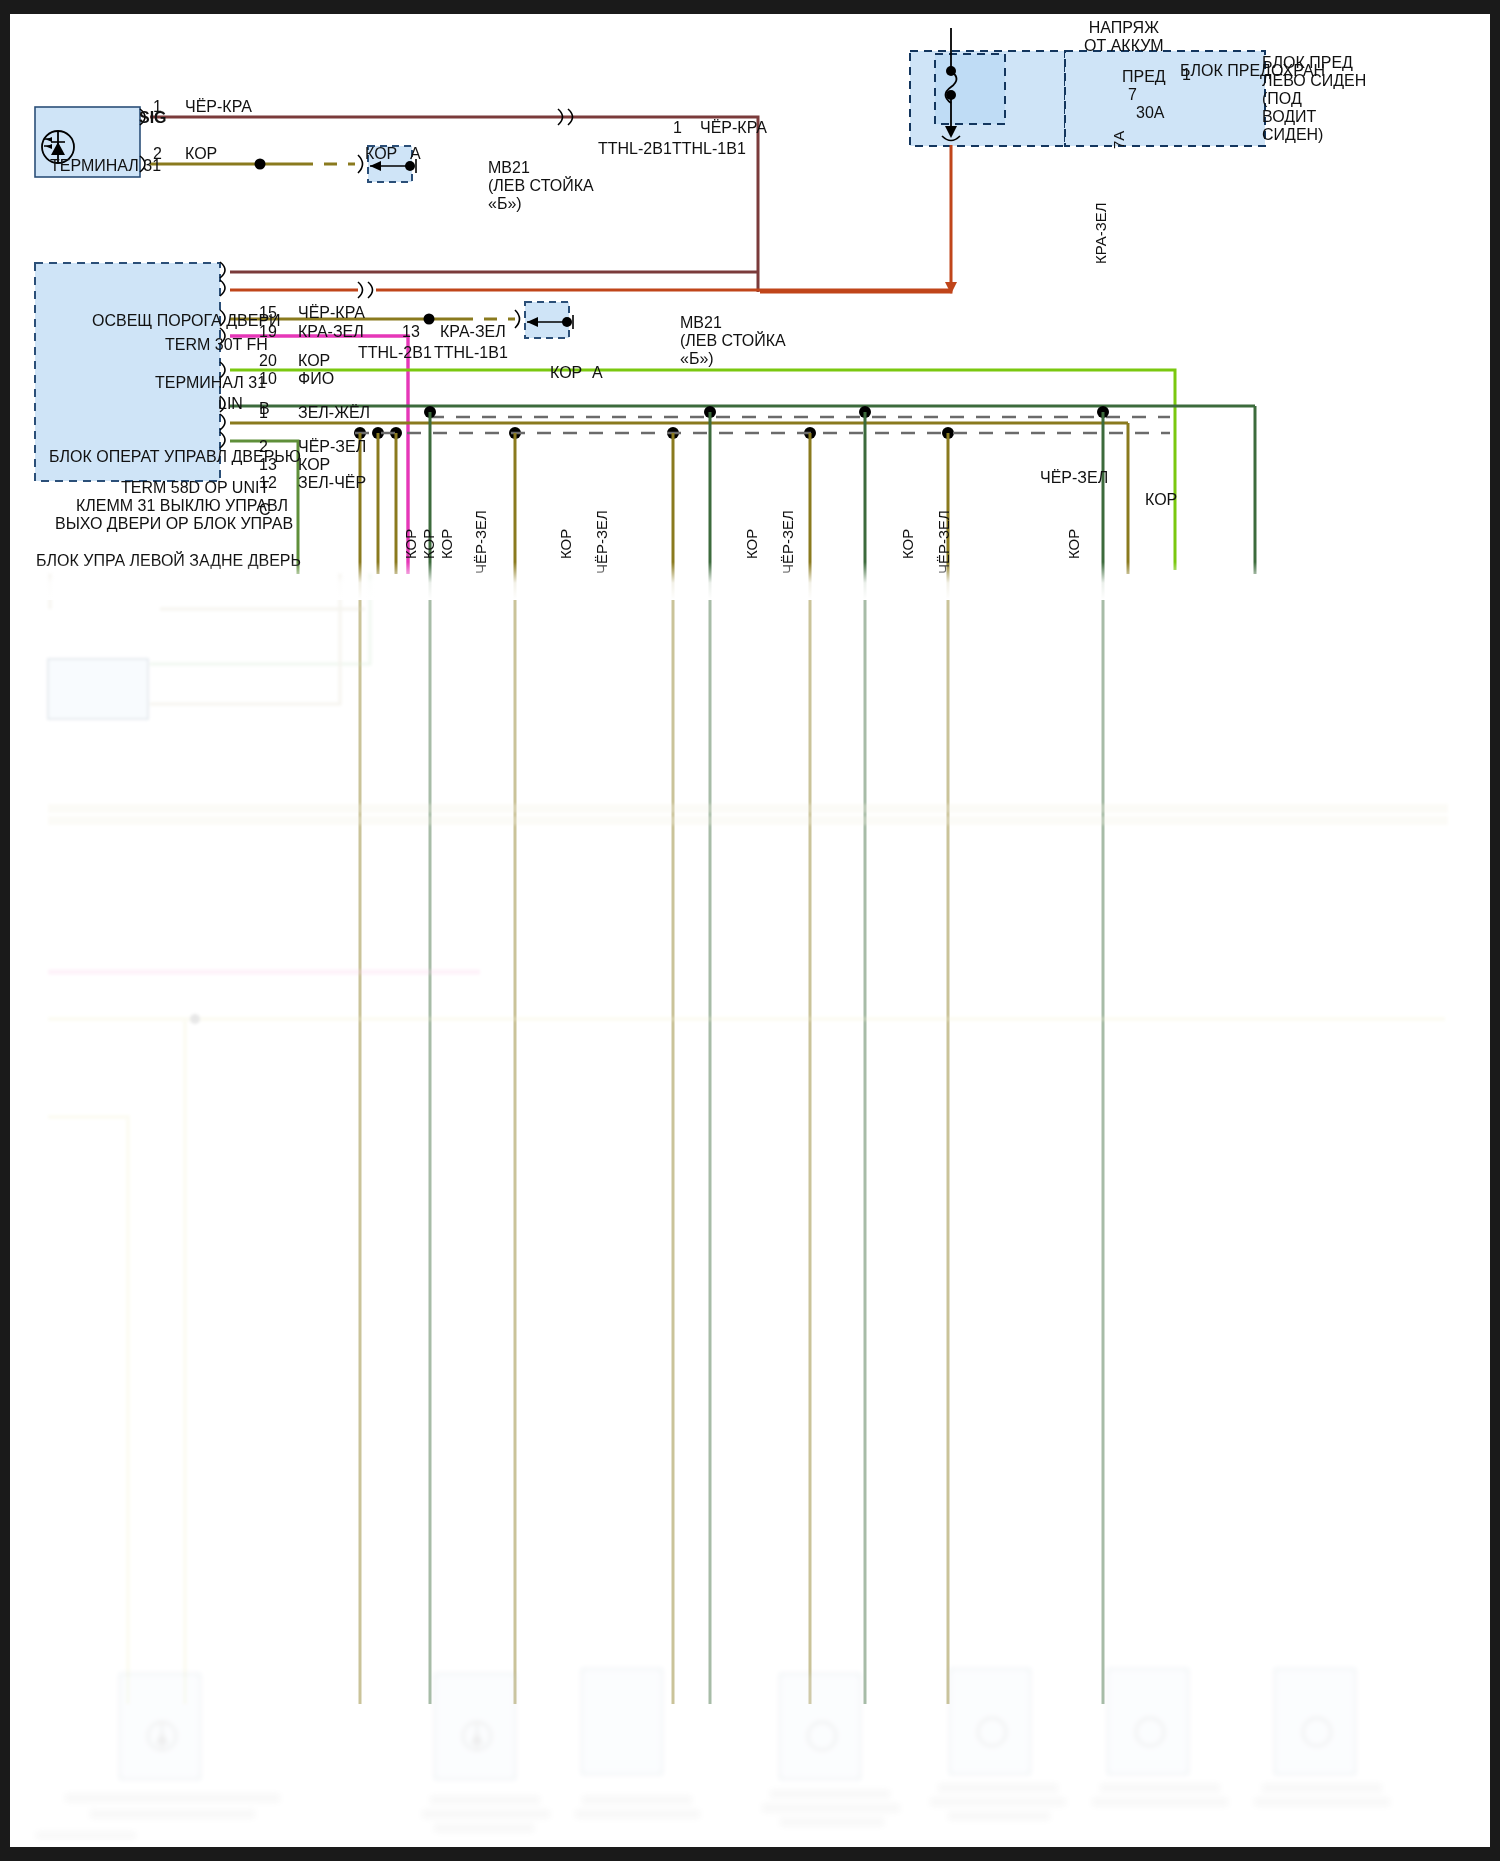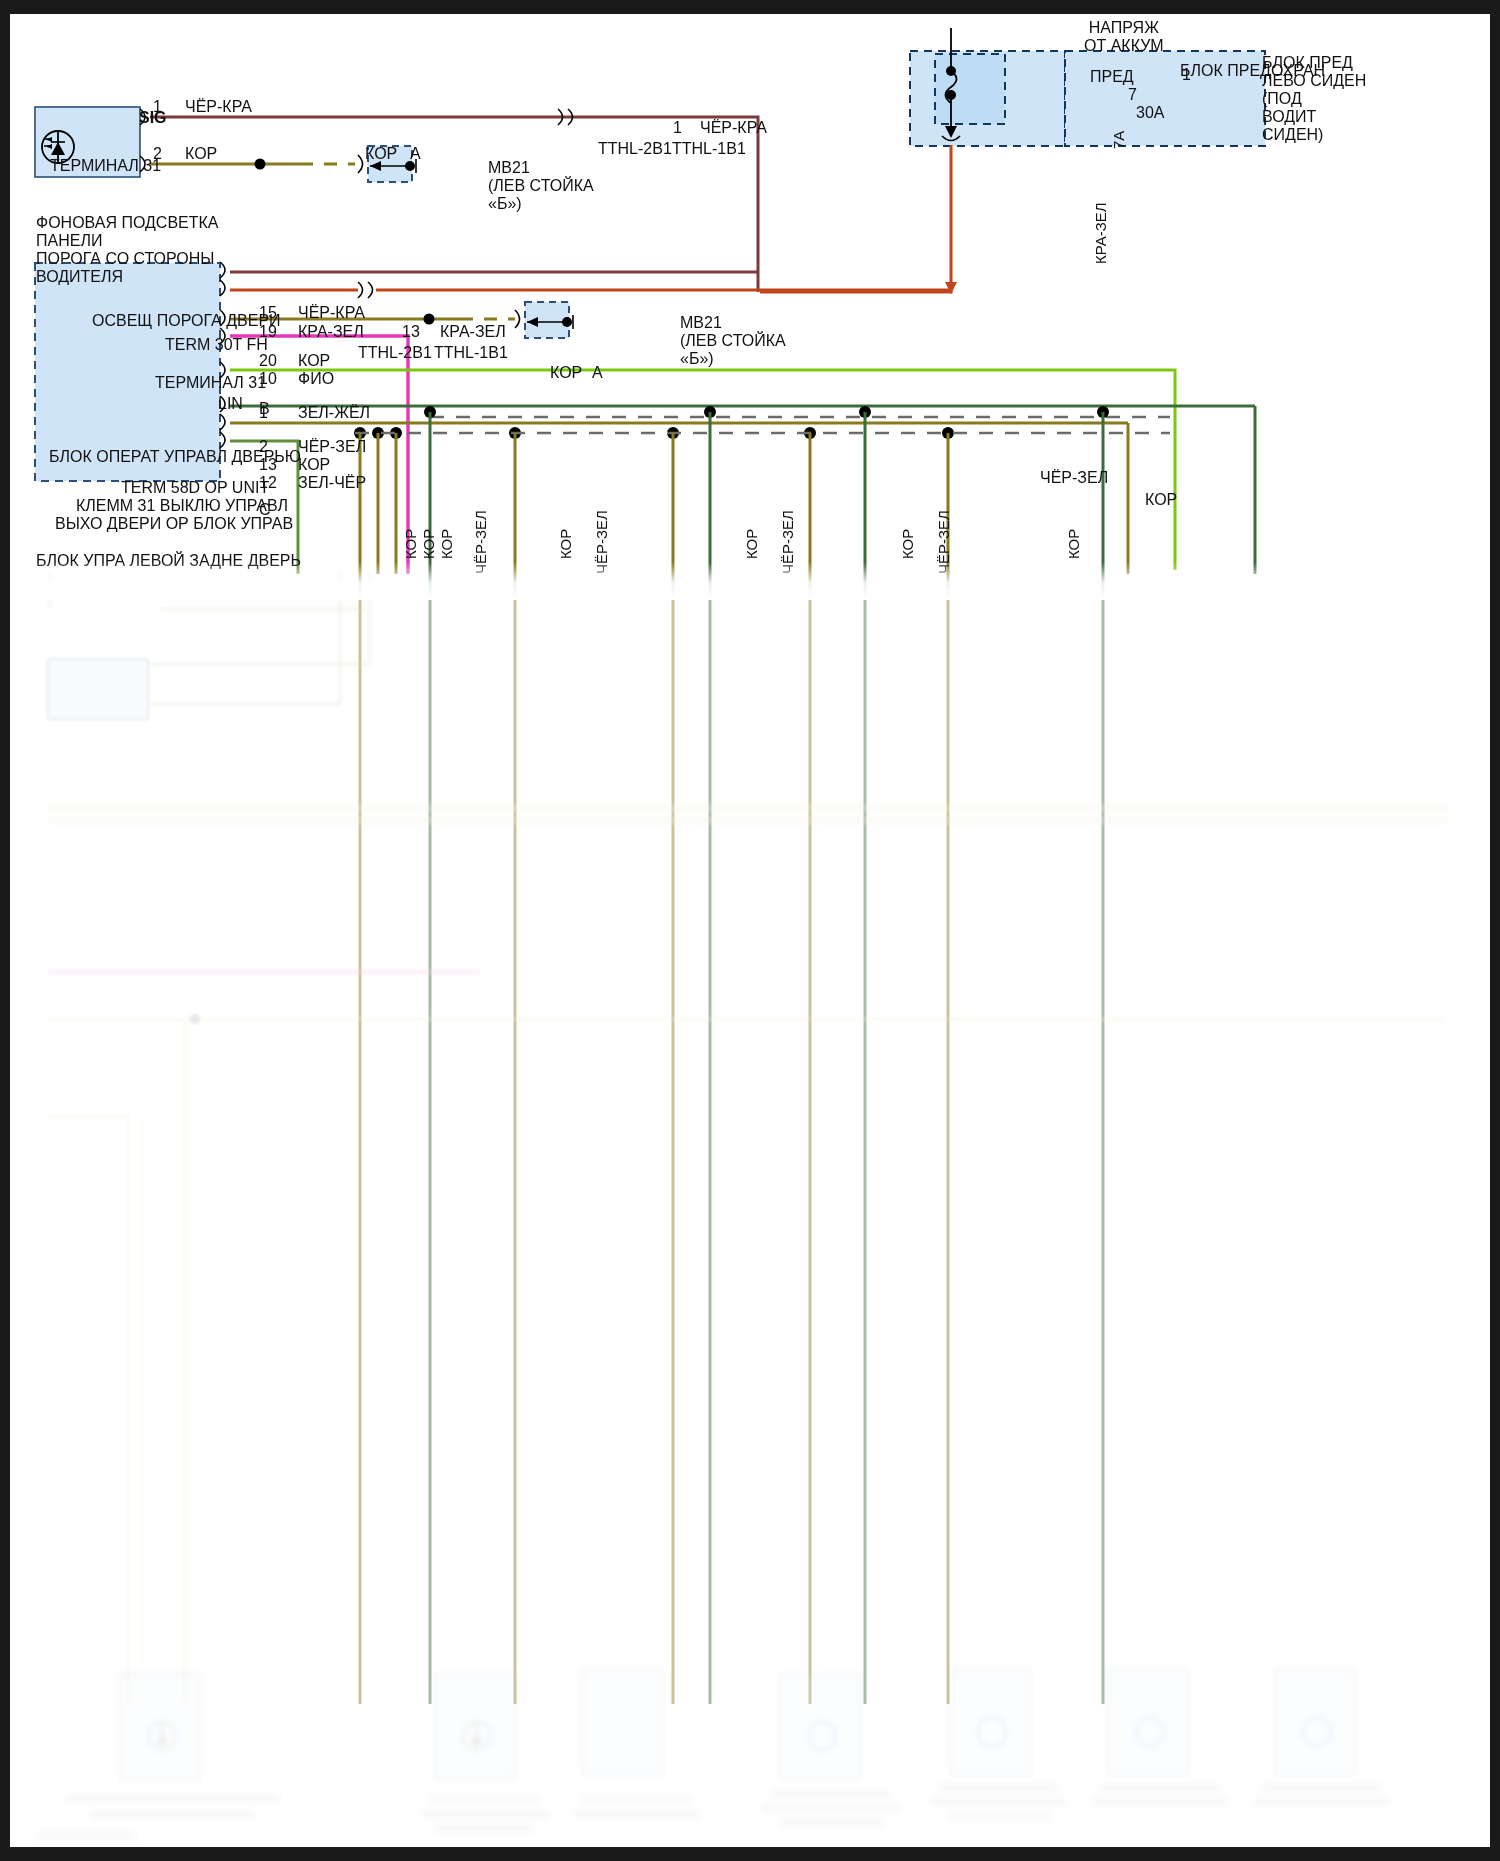--- a/index.html
+++ b/index.html
@@ -229,33 +229,29 @@
   <div class="lbl f17" style="left:40px;top:143px;">ТЕРМИНАЛ 31</div>
   <div class="lbl f17" style="left:143px;top:84px;">1</div>
   <div class="lbl f17" style="left:175px;top:84px;">ЧЁР-КРА</div>
   <div class="lbl f17" style="left:143px;top:131px;">2</div>
   <div class="lbl f17" style="left:175px;top:131px;">КОР</div>
   <div class="lbl f17" style="left:355px;top:131px;">КОР</div>
   <div class="lbl f17" style="left:400px;top:131px;">A</div>
   <div class="lbl f16" style="left:478px;top:145px;">MB21
 (ЛЕВ СТОЙКА
 «Б»)</div>
-  <div class="lbl f16" style="left:26px;top:200px;">ФОНОВАЯ ПОДСВЕТКА
-ПАНЕЛИ
-ПОРОГА СО СТОРОНЫ
-ВОДИТЕЛЯ</div>
 
   <div class="lbl f17" style="left:663px;top:105px;">1</div>
   <div class="lbl f17" style="left:690px;top:105px;">ЧЁР-КРА</div>
   <div class="lbl f16" style="left:588px;top:126px;">TTHL-2B1</div>
   <div class="lbl f16" style="left:662px;top:126px;">TTHL-1B1</div>
 
   <div class="lbl f17" style="left:1074px;top:5px;text-align:center;">НАПРЯЖ
 ОТ АККУМ</div>
-  <div class="lbl f17" style="left:1080px;top:54px;">ПРЕД</div>
+  <div class="lbl f17" style="left:1112px;top:54px;">ПРЕД</div>
   <div class="lbl f17" style="left:1118px;top:72px;">7</div>
   <div class="lbl f17" style="left:1118px;top:90px;margin-left:8px;">30A</div>
   <div class="vlbl" style="left:1100px;top:135px;">7A</div>
   <div class="lbl f17" style="left:1172px;top:52px;">1</div>
   <div class="lbl f16" style="left:1170px;top:48px;">БЛОК ПРЕДОХРАН</div>
   <div class="lbl f16" style="left:1252px;top:40px;">БЛОК ПРЕД
 ЛЕВО СИДЕН
 (ПОД
 ВОДИТ
 СИДЕН)</div>

